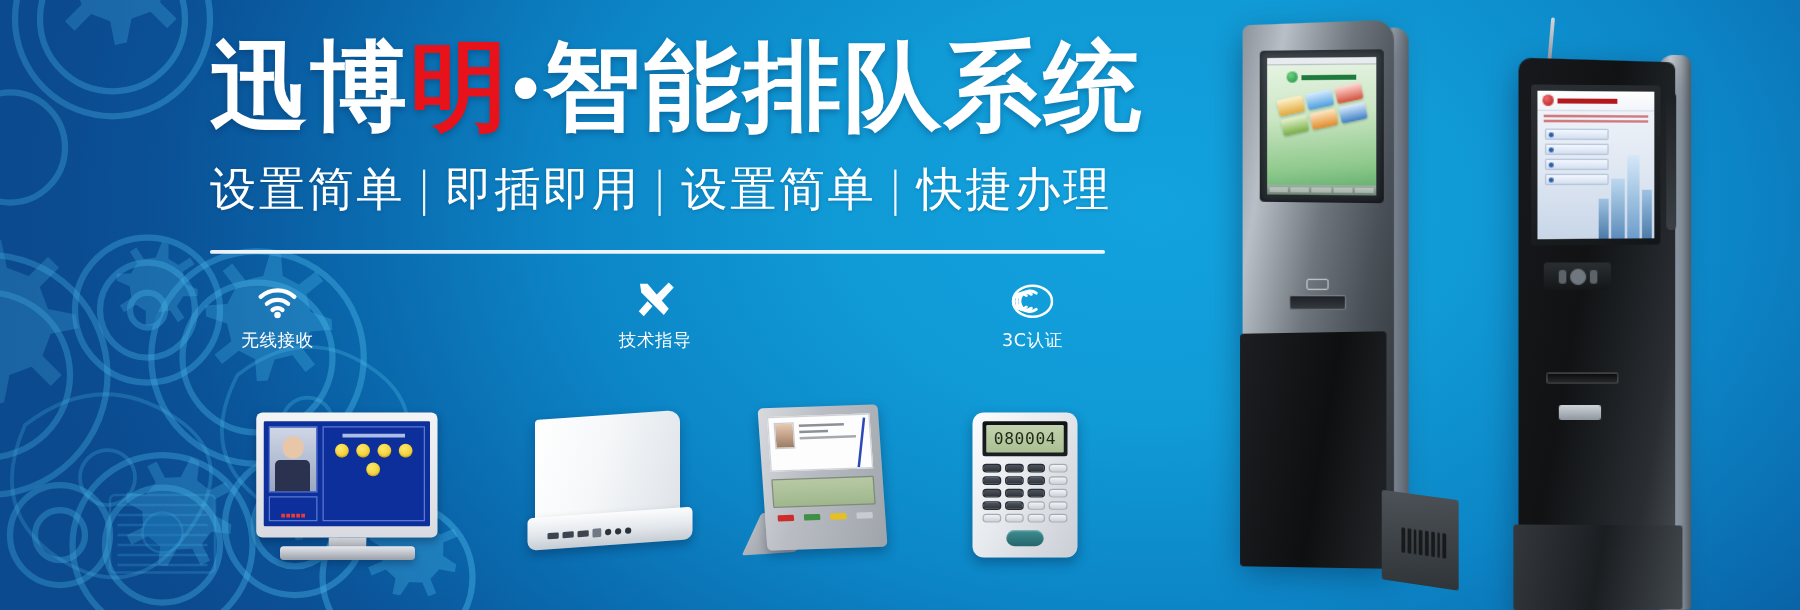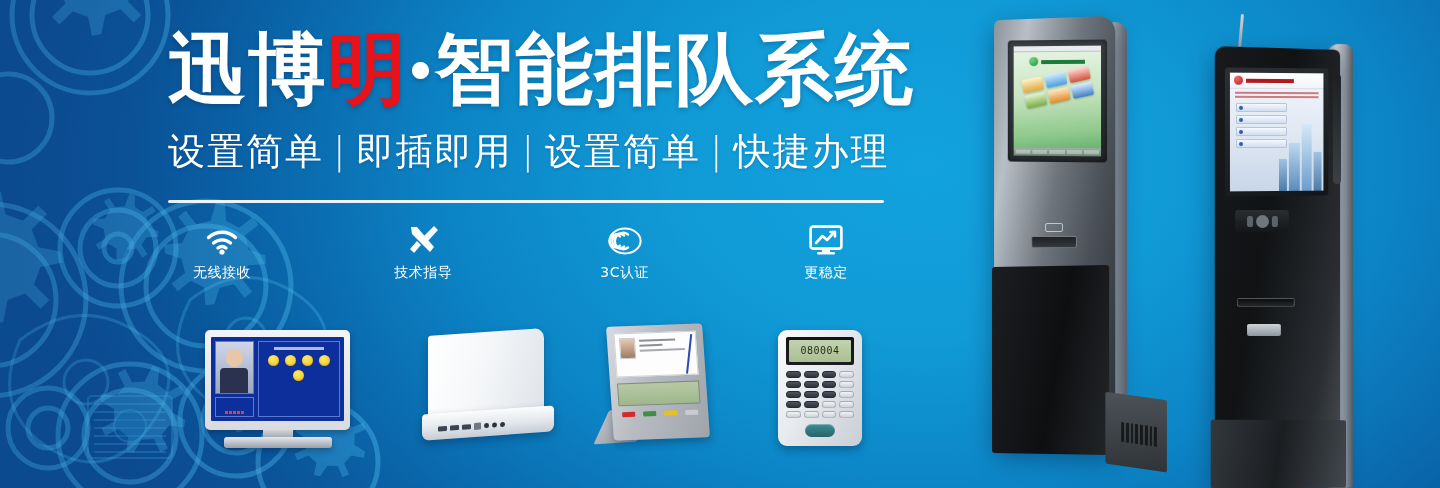--- a/index.html
+++ b/index.html
@@ -250,21 +250,21 @@
     padding:3px;
   }
   .pad-lcd-in {
     width:100%; height:100%;
     background:linear-gradient(180deg,#c3d2ae 0%,#aabf93 100%);
     border-radius:1px;
     display:flex; align-items:center; justify-content:center;
   }
   .pad-num {
     font-family:"DejaVu Sans Mono","Liberation Mono", monospace;
-    font-size:10px;
+    font-size:13px;
     color:#1e2a17;
     letter-spacing:.5px;
     line-height:1;
   }
   .pad-keys {
     margin-top:6px;
     display:grid; grid-template-columns:repeat(4,1fr); gap:3px;
   }
   .pad-keys i {
     height:7px; border-radius:3px; display:block;
@@ -595,32 +595,20 @@
               <path d="M16,8.4 A7.2,7.2 0 1 0 16,19.6"></path>
               <path d="M12,9.4 A6.2,6.2 0 1 0 12,18.6"></path>
             </g>
           </svg>
         </span>
         <span class="lbl">3C认证</span>
       </div>
 
 
 
-      <div class="feature">
-        <span class="ico">
-          <svg width="34" height="30" viewBox="0 0 34 30">
-            <rect x="1.6" y="1.6" width="30.8" height="22" rx="2.4" fill="none" stroke="#ffffff" stroke-width="2.6"></rect>
-            <path d="M7,18 L13.5,11 L18,15 L25.5,7" fill="none" stroke="#ffffff" stroke-width="2.6" stroke-linecap="round" stroke-linejoin="round"></path>
-            <path d="M21.5,7 h4.5 v4.5" fill="none" stroke="#ffffff" stroke-width="2.6" stroke-linecap="round" stroke-linejoin="round"></path>
-            <rect x="13" y="24.5" width="8" height="2.6" fill="#ffffff"></rect>
-            <rect x="8" y="27" width="18" height="2.4" rx="1.2" fill="#ffffff"></rect>
-          </svg>
-        </span>
-        <span class="lbl">更稳定</span>
-      </div>
 
 
     </div>
   </div>
 
   <div class="products">
 
     <div class="product" id="prod-monitor">
       <div class="mon-frame">
         <div class="mon-screen">

